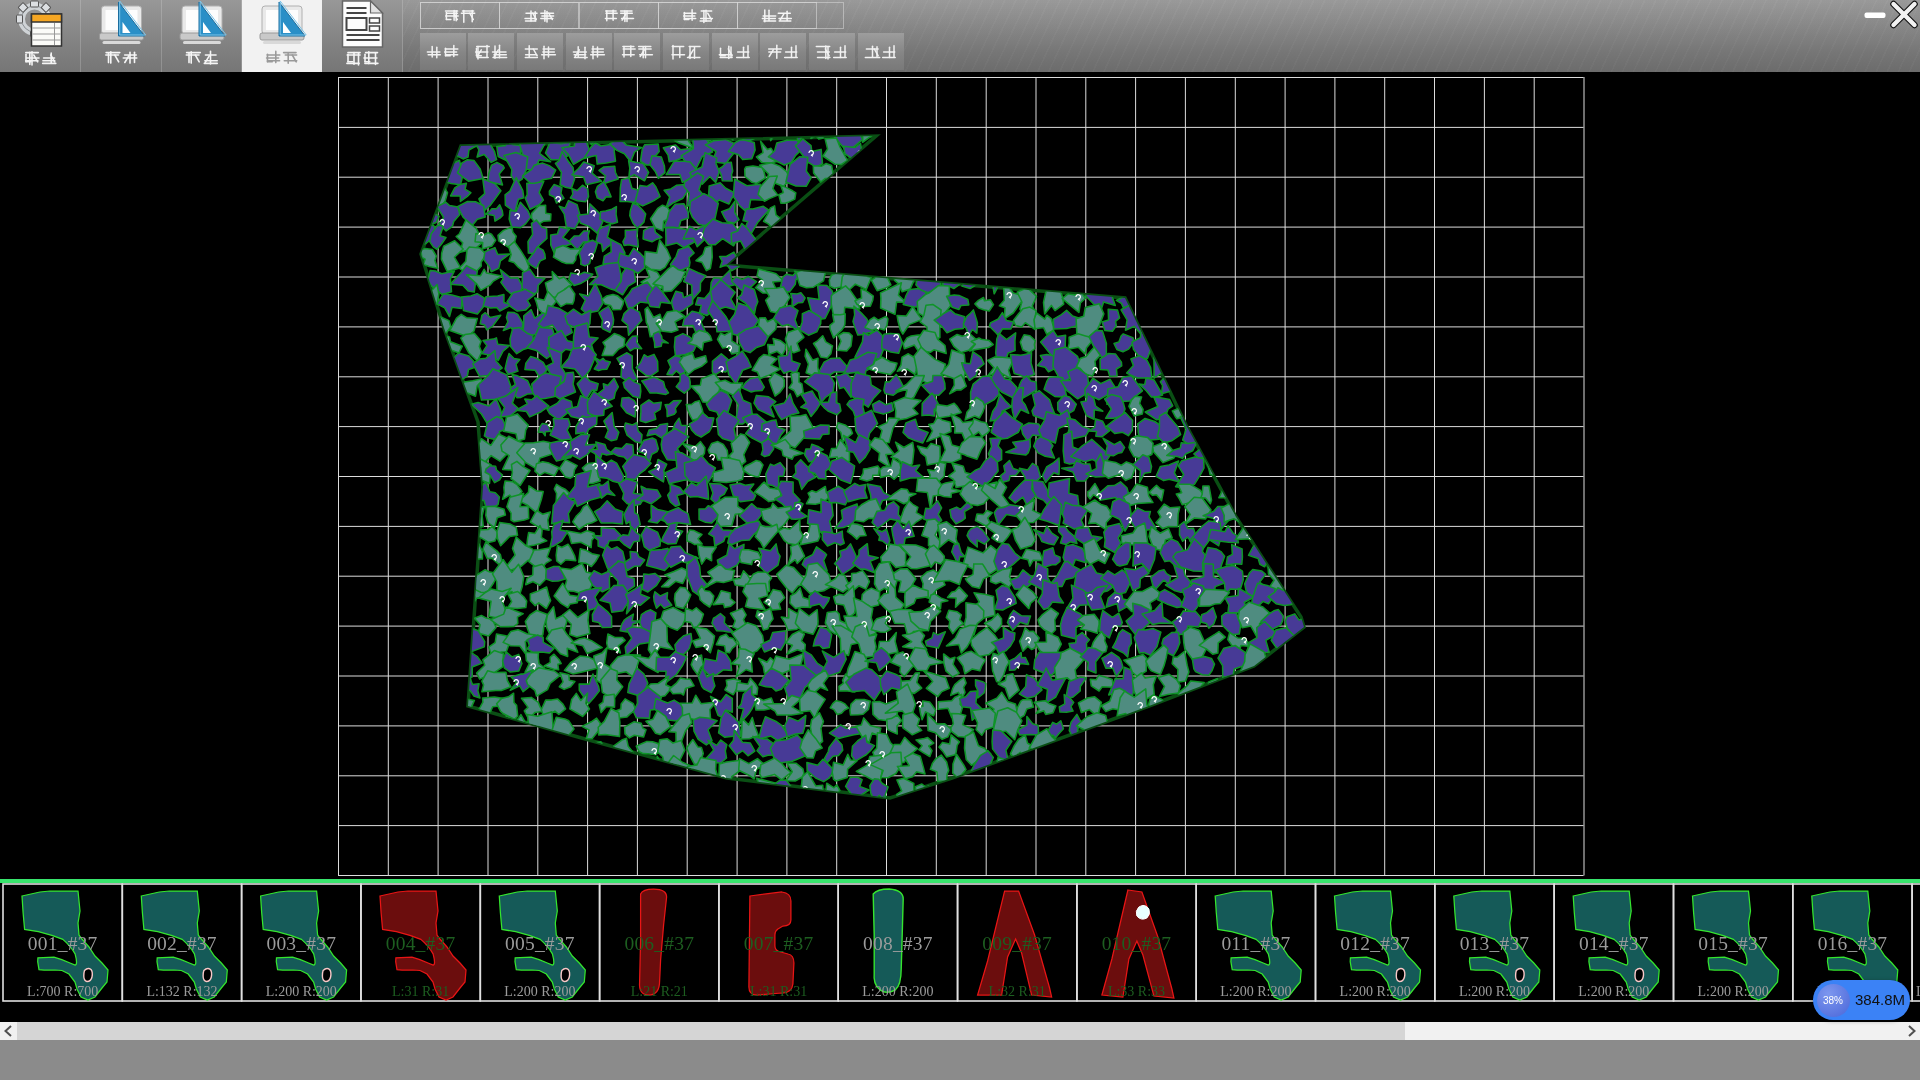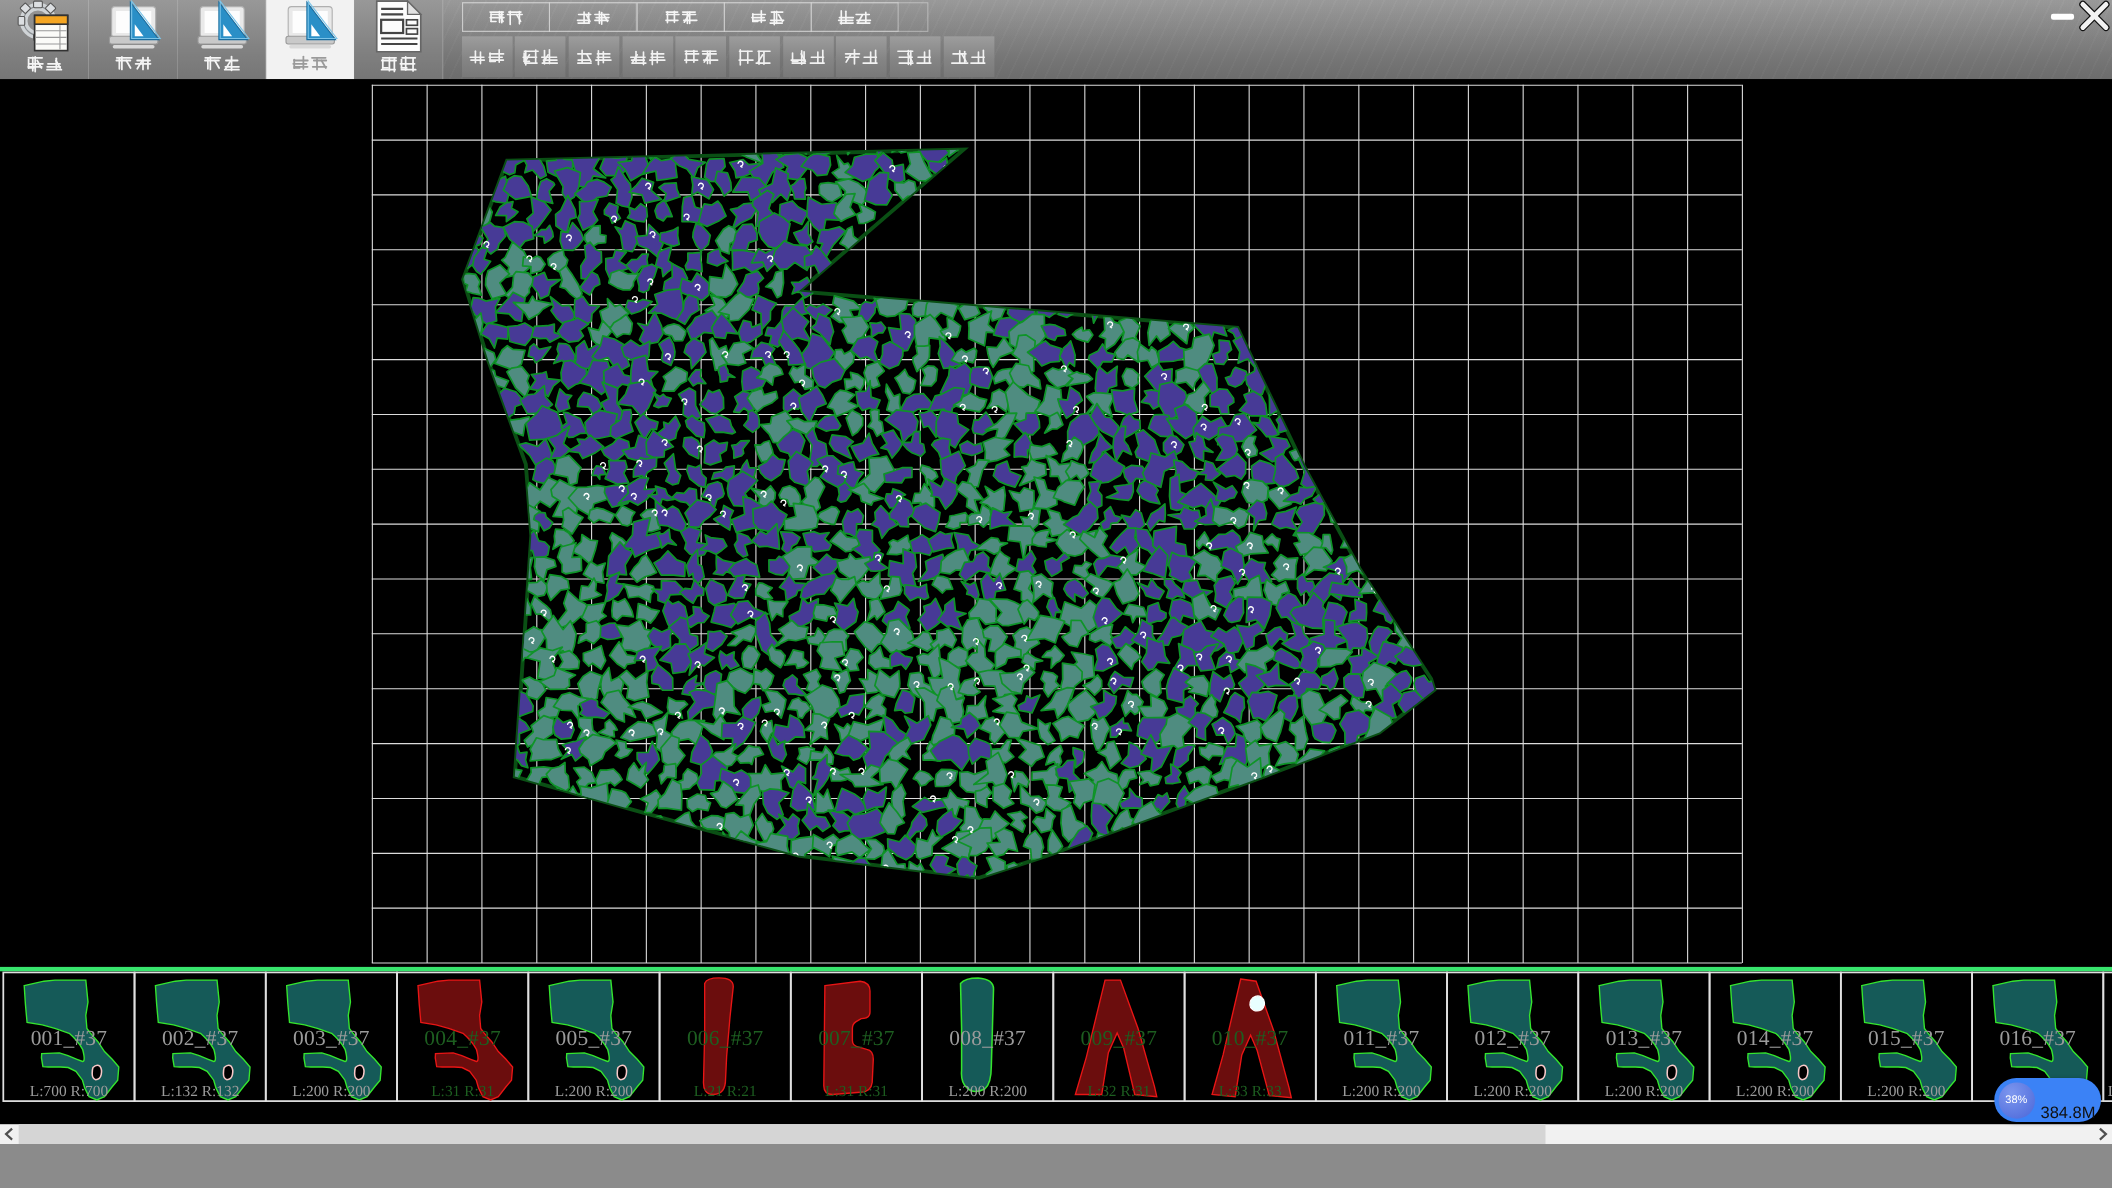--- a/index.html
+++ b/index.html
@@ -1627,13 +1627,13 @@
 <div class="abs" style="left:0;top:1022px;width:1920px;height:17.5px;background:#f1f1f1">
 <div class="abs" style="left:17px;top:0;width:1388px;height:17.5px;background:#d5d5d5"></div>
 <svg width="1920" height="18" class="abs" style="left:0;top:0">
 <path d="M11,4 L5.5,9 11,14" fill="none" stroke="#505050" stroke-width="2"></path>
 <path d="M1909,4 L1914.5,9 1909,14" fill="none" stroke="#505050" stroke-width="2"></path>
 </svg>
 </div>
 <div class="abs" style="left:0;top:1039.5px;width:1920px;height:40.5px;background:#8b8b8b"></div>
 <div class="abs" style="left:1813px;top:980px;width:97px;height:40px;background:#3b82f6;border-radius:20px;box-shadow:0 1px 4px rgba(0,0,0,0.35)">
 <div class="abs" style="left:3.5px;top:3.5px;width:33px;height:33px;border-radius:50%;background:radial-gradient(circle at 35% 30%,#7d97ef,#4a66d8);color:#fff;font-size:10px;line-height:33px;text-align:center">38%</div>
-<div class="abs" style="left:42px;top:12px;height:28px;line-height:40px;color:#111;font-size:15px">384.8M</div>
+<div class="abs" style="left:42px;top:0;height:28px;line-height:40px;color:#111;font-size:15px">384.8M</div>
 </div>
 </body></html>

